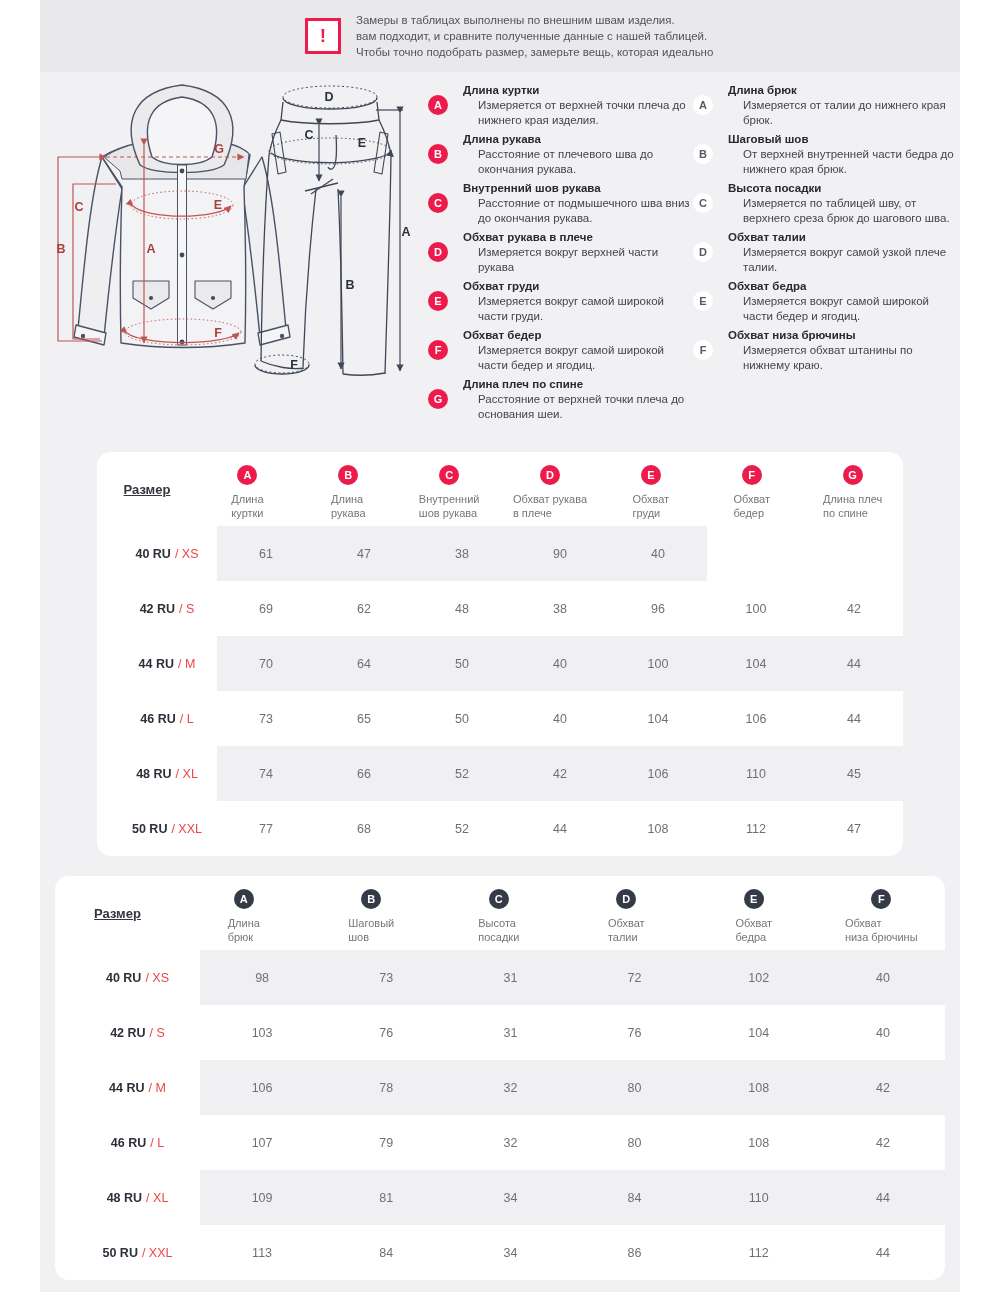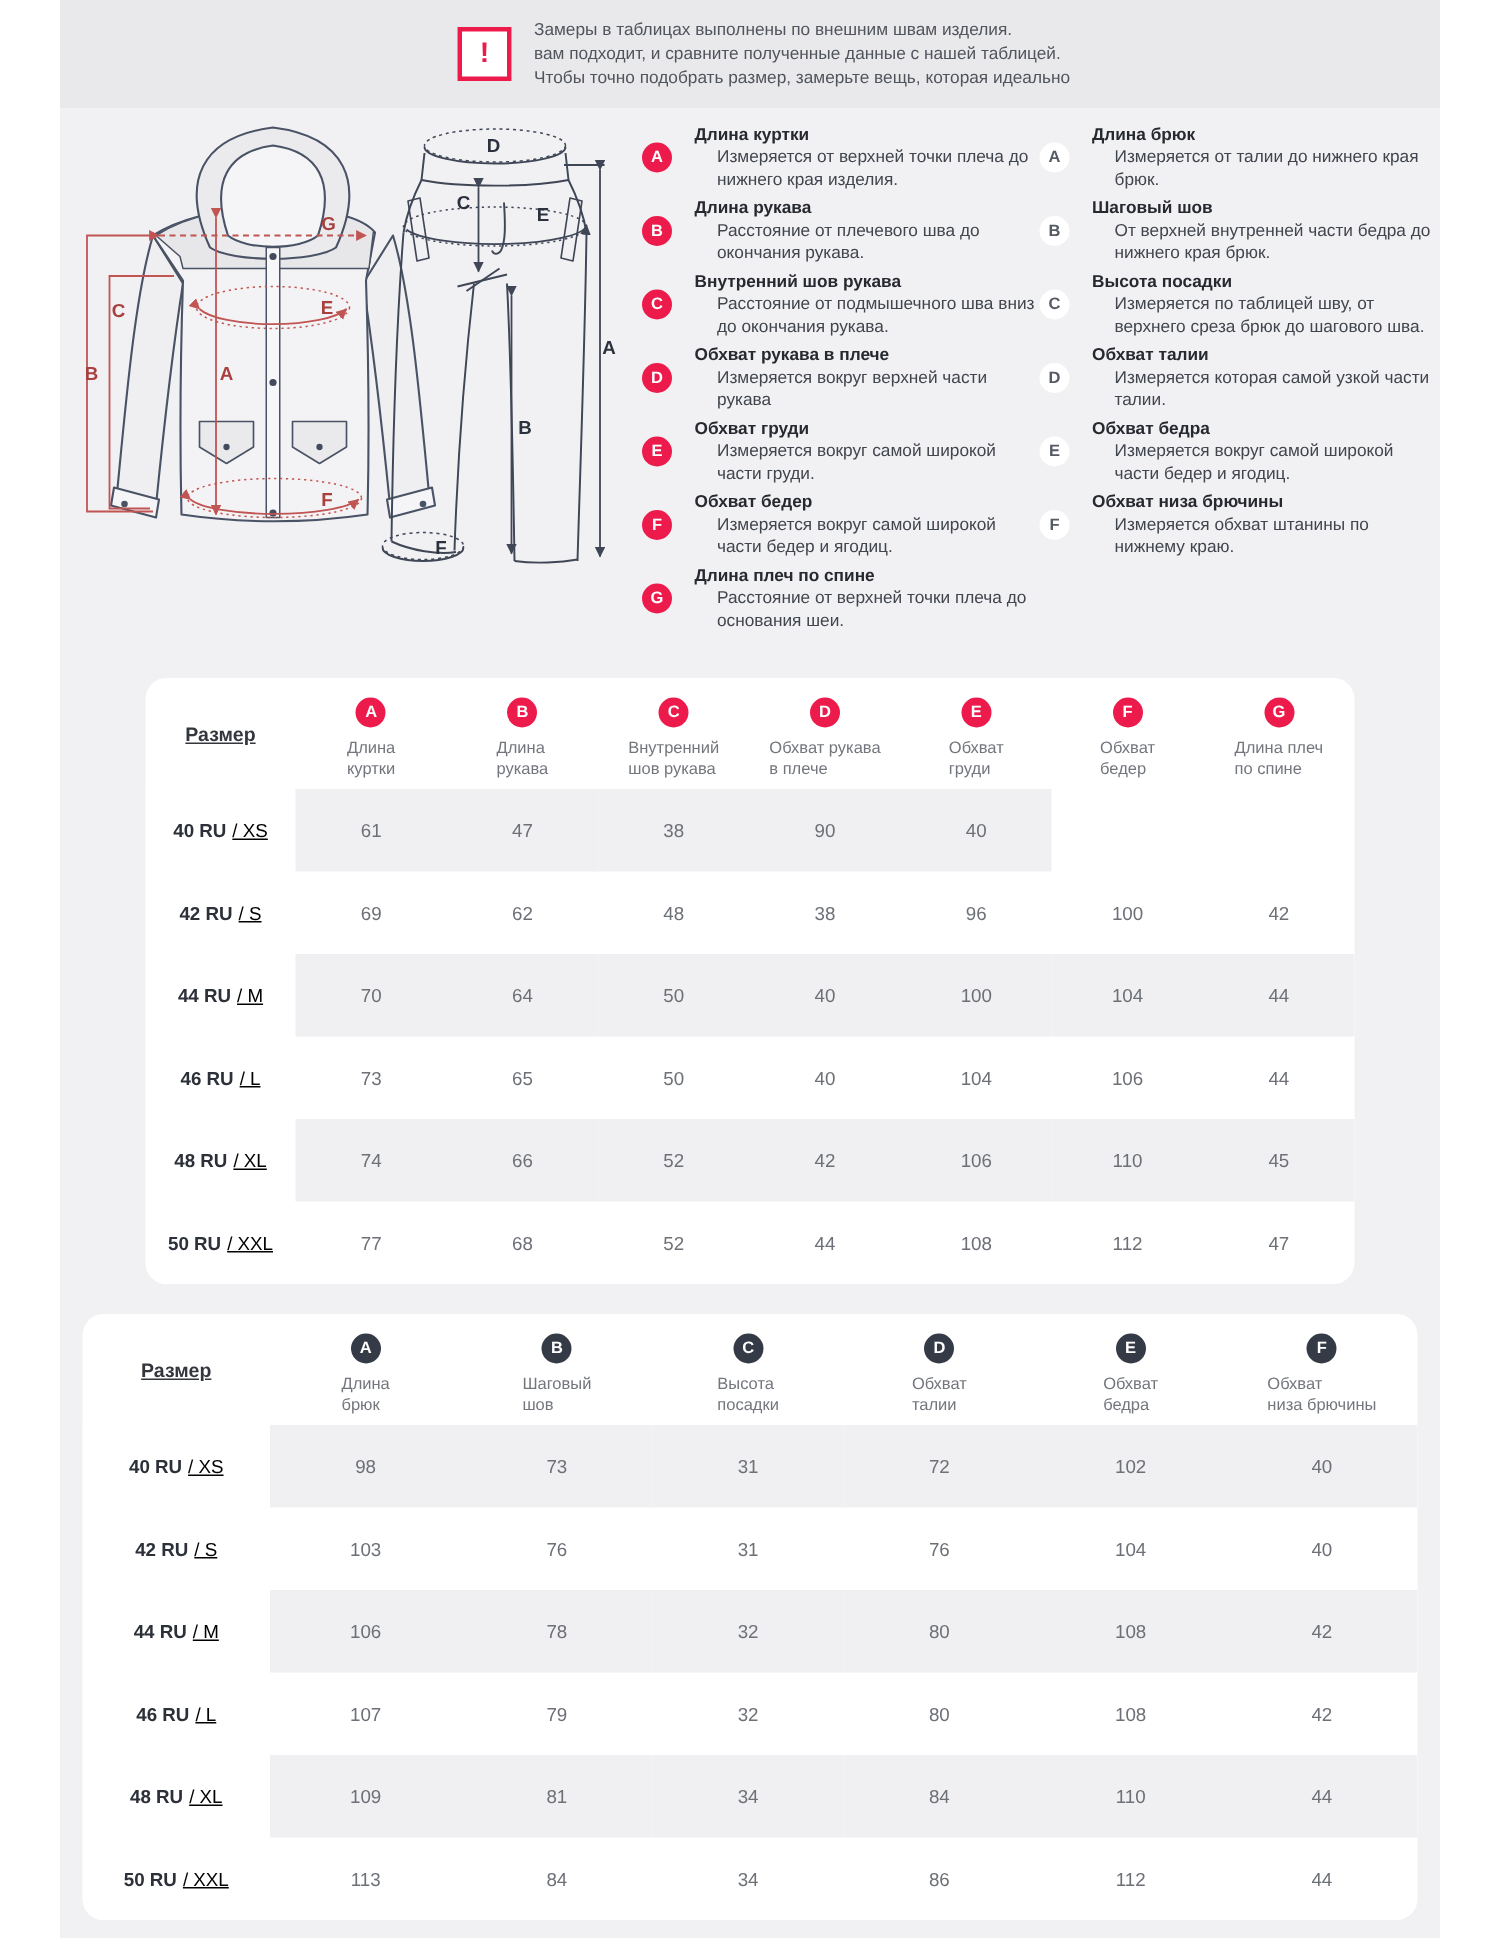--- a/index.html
+++ b/index.html
@@ -30,24 +30,24 @@
   
   .card{background:#ffffff;border-radius:14px;overflow:hidden;position:relative;}
   .card-jacket{margin-left:57px;width:806px;margin-top:0;}
   .card-pants{margin-left:15px;width:890px;margin-top:20px;}
   .t-head{display:grid;height:74px;}
   .size-head{display:flex;align-items:center;justify-content:center;font-size:13px;font-weight:bold;color:#33363d;text-decoration:underline;}
   .t-col-head{display:flex;flex-direction:column;align-items:center;padding-top:13px;}
   .t-col-head .col-badge{width:20px;height:20px;border-radius:50%;display:flex;align-items:center;justify-content:center;
     font-size:11px;font-weight:bold;}
   .col-label{margin-top:7px;font-size:11px;line-height:14px;color:#73767d;text-align:left;white-space:pre-line;}
-  .t-row{display:grid;height:55px;}
+  .t-row{display:grid;height:55px;padding-left:20px;}
   .size-cell{display:flex;align-items:center;justify-content:center;font-size:12.5px;background:#ffffff;}
   .size-cell .ru{font-weight:bold;color:#2c3038;}
-  .size-cell .intl{color:#000000;margin-left:4px;text-decoration:underline;}
+  .size-cell .intl{color:#ef4444;margin-left:4px;}
   .v-cell{display:flex;align-items:center;justify-content:center;font-size:12.5px;color:#6d7177;}
   .t-row.striped .v-cell{background:#f0f0f2;}
 </style>
 </head>
 <body>
 
 <div class="page">
 
   <div class="notice">
     <div class="notice-icon">
@@ -227,21 +227,21 @@
           <span class="legend-badge badge-light">C</span>
           <div>
             <div class="legend-title">Высота посадки</div>
             <div class="legend-desc">Измеряется по таблицей шву, от верхнего среза брюк до шагового шва.</div>
           </div>
         </div>
         <div class="legend-item">
           <span class="legend-badge badge-light">D</span>
           <div>
             <div class="legend-title">Обхват талии</div>
-            <div class="legend-desc">Измеряется которая самой узкой части талии.</div>
+            <div class="legend-desc">Измеряется вокруг самой узкой плече талии.</div>
           </div>
         </div>
         <div class="legend-item">
           <span class="legend-badge badge-light">E</span>
           <div>
             <div class="legend-title">Обхват бедра</div>
             <div class="legend-desc">Измеряется вокруг самой широкой части бедер и ягодиц.</div>
           </div>
         </div>
         <div class="legend-item">

